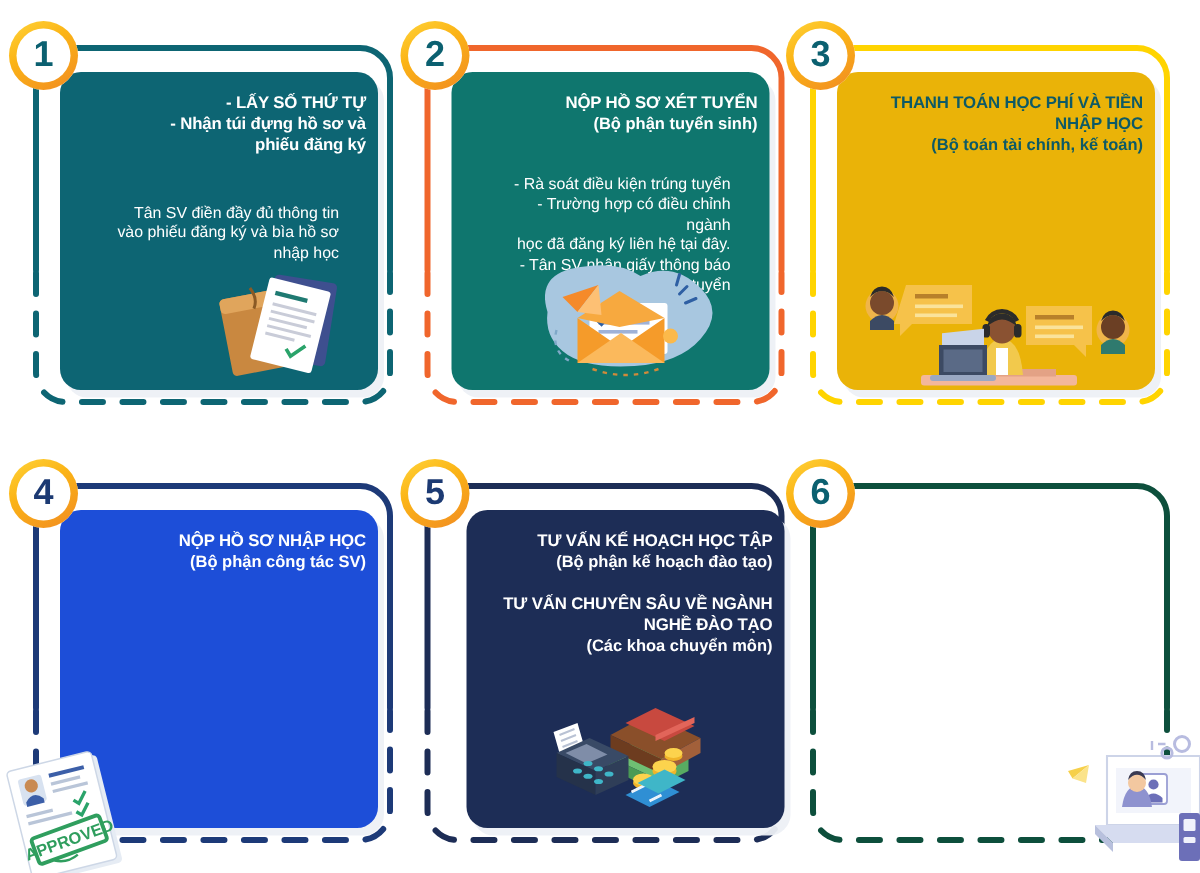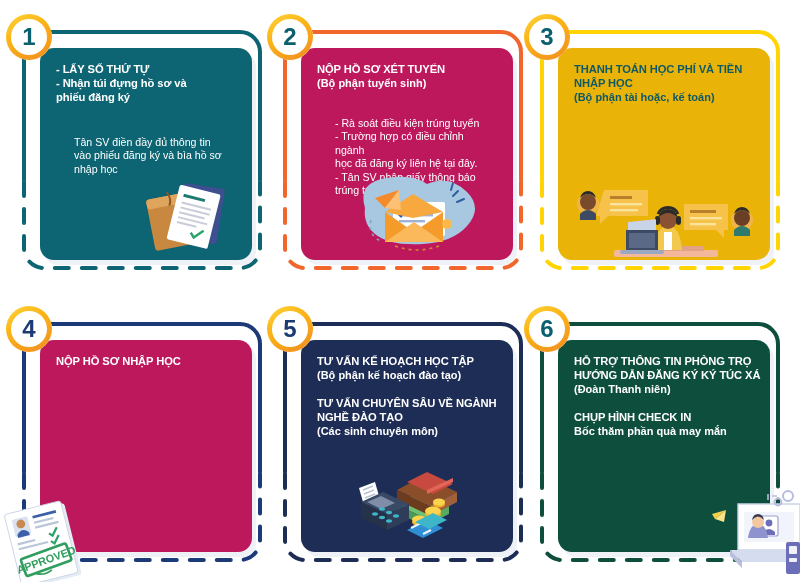--- a/index.html
+++ b/index.html
@@ -107,20 +107,21 @@
   }
   .badge.navy .num { color: #1c3a73; }
 
   
   .txt {
     position: absolute;
     left: 16px;
     top: 14px;
     right: 8px;
     z-index: 3;
+    text-align: right;
   }
   .head {
     font-weight: bold;
     font-size: 11.2px;
     line-height: 14px;
     letter-spacing: -0.1px;
     margin: 0;
     white-space: pre-line;
   }
   .sub {
@@ -135,27 +136,27 @@
     line-height: 13.4px;
     margin: 18px;
     white-space: pre-line;
   }
   .gap-sm { height: 9px; }
   .gap-md { height: 14px; }
 
   
   .t-teal  .panel { background: #0d6573; }
   .t-teal  .txt   { color: #ffffff; }
-  .t-orange .panel { background: #be185d; }
+  .t-orange .panel { background: #0f766e; }
   .t-orange .txt  { color: #ffffff; }
   .t-yellow .panel { background: #eab308; }
   .t-yellow .txt  { color: #0d5a66; }
-  .t-blue  .panel { background: #be185d; }
+  .t-blue  .panel { background: #1d4ed8; }
   .t-blue  .txt   { color: #ffffff; }
-  .t-navy  .panel { background: #1d2d56; }
+  .t-navy  .panel { background: #1d2d56; margin-left: 10px; }
   .t-navy  .txt   { color: #ffffff; }
   .t-green .panel { background: #0d4f3c; }
   .t-green .txt   { color: #ffffff; }
 
   
   .illus {
     position: absolute;
     z-index: 4;
     pointer-events: none;
   }
@@ -315,21 +316,21 @@
 
             <path d="M56 48 h28 v20 h-28z" fill="#c9d4e8" transform="skewY(-6)"></path>
             <path d="M54 50 h32 v22 h-32z" fill="#3c4a63"></path>
             <rect x="57" y="53" width="26" height="15" fill="#5a6a86"></rect>
             <rect x="48" y="70" width="44" height="4" rx="2" fill="#9aa8c2"></rect>
           </svg>
         </div>
         <div class="txt">
           <p class="head">THANH TOÁN HỌC PHÍ VÀ TIỀN
 NHẬP HỌC</p>
-          <p class="sub">(Bộ phận tài hoặc, kế toán)</p>
+          <p class="sub">(Bộ toán tài chính, kế toán)</p>
           <div class="gap-md"></div>
         </div>
       </div>
     </div>
     <div class="badge">
       <span class="ring"></span>
       <span class="hole"></span>
       <span class="num">3</span>
     </div>
   </div>
@@ -339,20 +340,21 @@
       <svg viewBox="0 0 240 240" aria-hidden="true">
         <path d="M30 2 H218 A20 20 0 0 1 238 22 V150" fill="none" stroke="#1d3a78" stroke-width="4" stroke-linecap="round"></path>
         <path d="M2 150 V22 A20 20 0 0 1 22 2 H30" fill="none" stroke="#1d3a78" stroke-width="4" stroke-linecap="round"></path>
         <path d="M2 152 V218 A20 20 0 0 0 22 238 H218 A20 20 0 0 0 238 218 V152" fill="none" stroke="#1d3a78" stroke-width="4" stroke-linecap="round" stroke-dasharray="14 13"></path>
       </svg>
     </div>
     <div class="panel">
       <div class="panel-inner">
         <div class="txt">
           <p class="head">NỘP HỒ SƠ NHẬP HỌC</p>
+          <p class="sub">(Bộ phận công tác SV)</p>
           <div class="gap-md"></div>
         </div>
       </div>
     </div>
     <div class="illus il-4">
       <svg viewBox="0 0 96 96" width="96" height="96">
         <g transform="rotate(-14 48 52)">
           <rect x="16" y="14" width="58" height="74" rx="3" fill="#e6ecf4"></rect>
           <rect x="13" y="11" width="58" height="74" rx="3" fill="#ffffff" stroke="#cdd7e6" stroke-width="1"></rect>
           <rect x="19" y="18" width="16" height="18" rx="2" fill="#d8e2f0"></rect>
@@ -430,51 +432,39 @@
             <path d="M62 68 l14-7 M74 74 l8-4" stroke="#e9f3fb" stroke-width="2"></path>
             <path d="M66 62 l18-9 14 7 -18 9z" fill="#3fb6c8"></path>
           </svg>
         </div>
         <div class="txt">
           <p class="head">TƯ VẤN KẾ HOẠCH HỌC TẬP</p>
           <p class="sub">(Bộ phận kế hoạch đào tạo)</p>
           <div class="gap-md"></div>
           <p class="head">TƯ VẤN CHUYÊN SÂU VỀ NGÀNH
 NGHỀ ĐÀO TẠO</p>
-          <p class="sub">(Các sinh chuyên môn)</p>
+          <p class="sub">(Các khoa chuyển môn)</p>
         </div>
       </div>
     </div>
     <div class="badge navy">
       <span class="ring"></span>
       <span class="hole"></span>
       <span class="num">5</span>
     </div>
   </div>
 
   <div class="step s6 t-green">
     <div class="frame">
       <svg viewBox="0 0 240 240" aria-hidden="true">
         <path d="M30 2 H218 A20 20 0 0 1 238 22 V150" fill="none" stroke="#0d4f3c" stroke-width="4" stroke-linecap="round"></path>
         <path d="M2 150 V22 A20 20 0 0 1 22 2 H30" fill="none" stroke="#0d4f3c" stroke-width="4" stroke-linecap="round"></path>
         <path d="M2 152 V218 A20 20 0 0 0 22 238 H218 A20 20 0 0 0 238 218 V152" fill="none" stroke="#0d4f3c" stroke-width="4" stroke-linecap="round" stroke-dasharray="14 13"></path>
       </svg>
     </div>
-    <div class="panel">
-      <div class="panel-inner">
-        <div class="txt">
-          <p class="head">HỖ TRỢ THÔNG TIN PHÒNG TRỌ
-HƯỚNG DẪN ĐĂNG KÝ KÝ TÚC XÁ</p>
-          <p class="sub">(Đoàn Thanh niên)</p>
-          <div class="gap-md"></div>
-          <p class="head">CHỤP HÌNH CHECK IN</p>
-          <p class="sub">Bốc thăm phần quà may mắn</p>
-        </div>
-      </div>
-    </div>
     <div class="illus il-6">
       <svg viewBox="0 0 108 100" width="108" height="100">
 
         <path d="M30 22 h62 v46 h-62z" fill="#ffffff" stroke="#cdd4e8" stroke-width="1.4"></path>
         <rect x="36" y="30" width="50" height="30" fill="#f2f4fb"></rect>
         <rect x="52" y="34" width="18" height="20" rx="2" fill="#ffffff" stroke="#9b9fd4" stroke-width="1.2"></rect>
         <circle cx="61" cy="41" r="3.4" fill="#6c6fb8"></circle>
         <path d="M55 50 q6-6 12 0 v3 h-12z" fill="#6c6fb8"></path>
 
         <path d="M22 68 h70 l12 12 h-70z" fill="#d6dcf0"></path>

